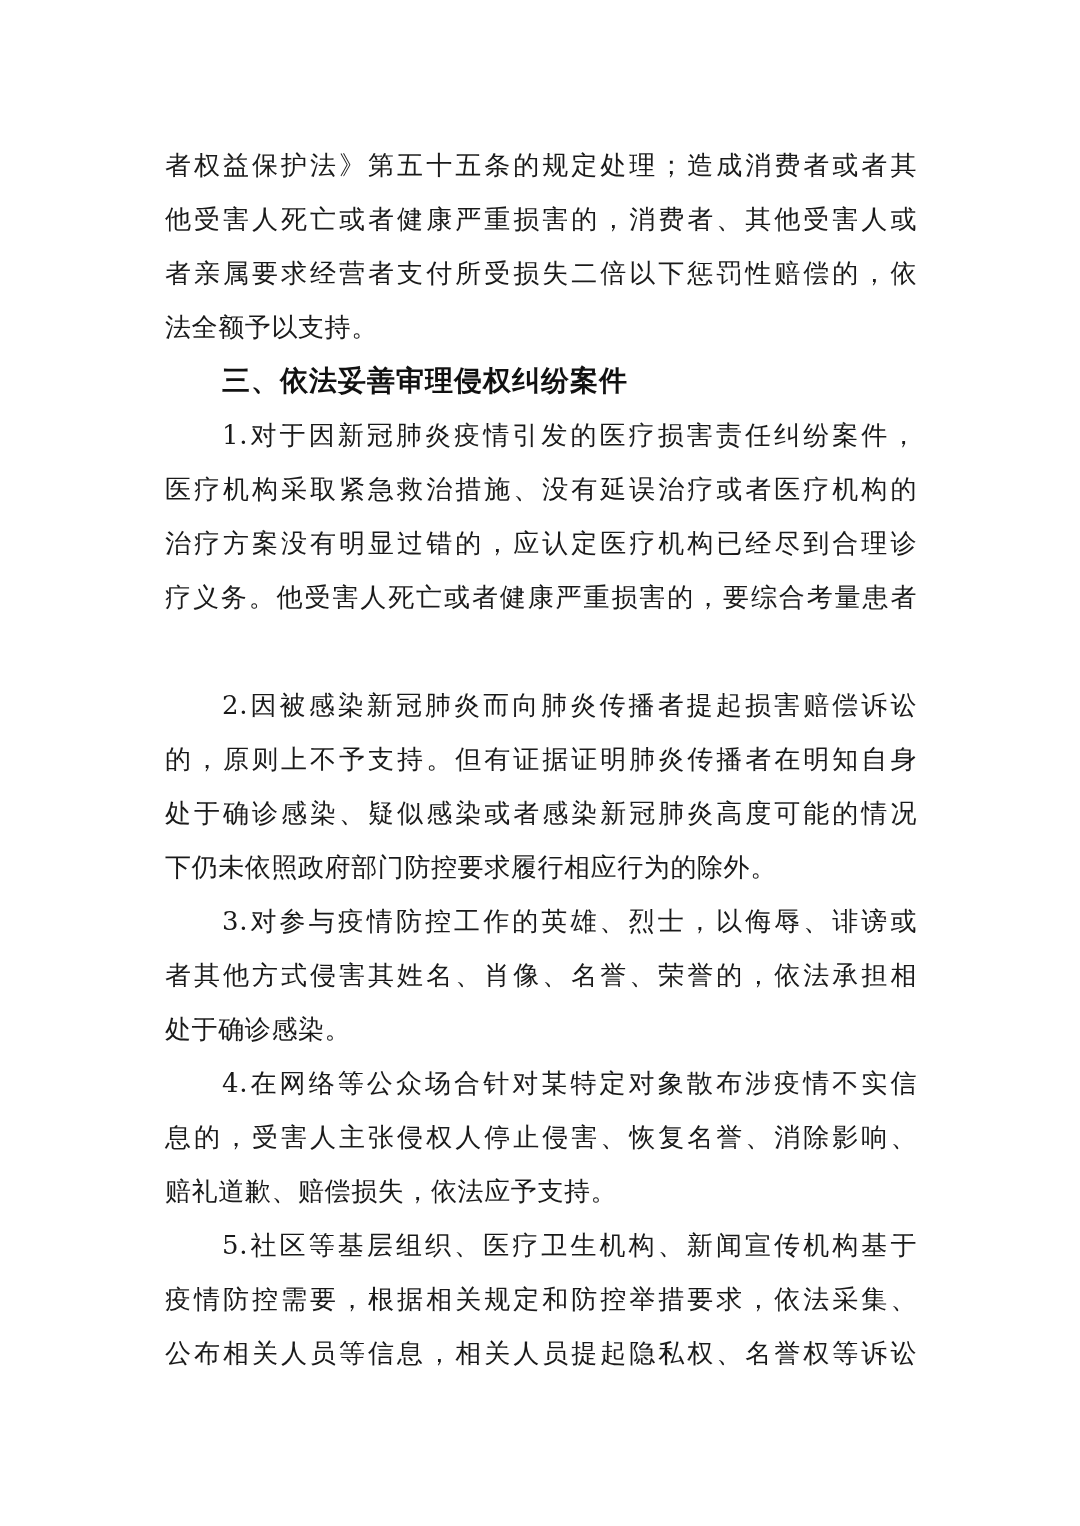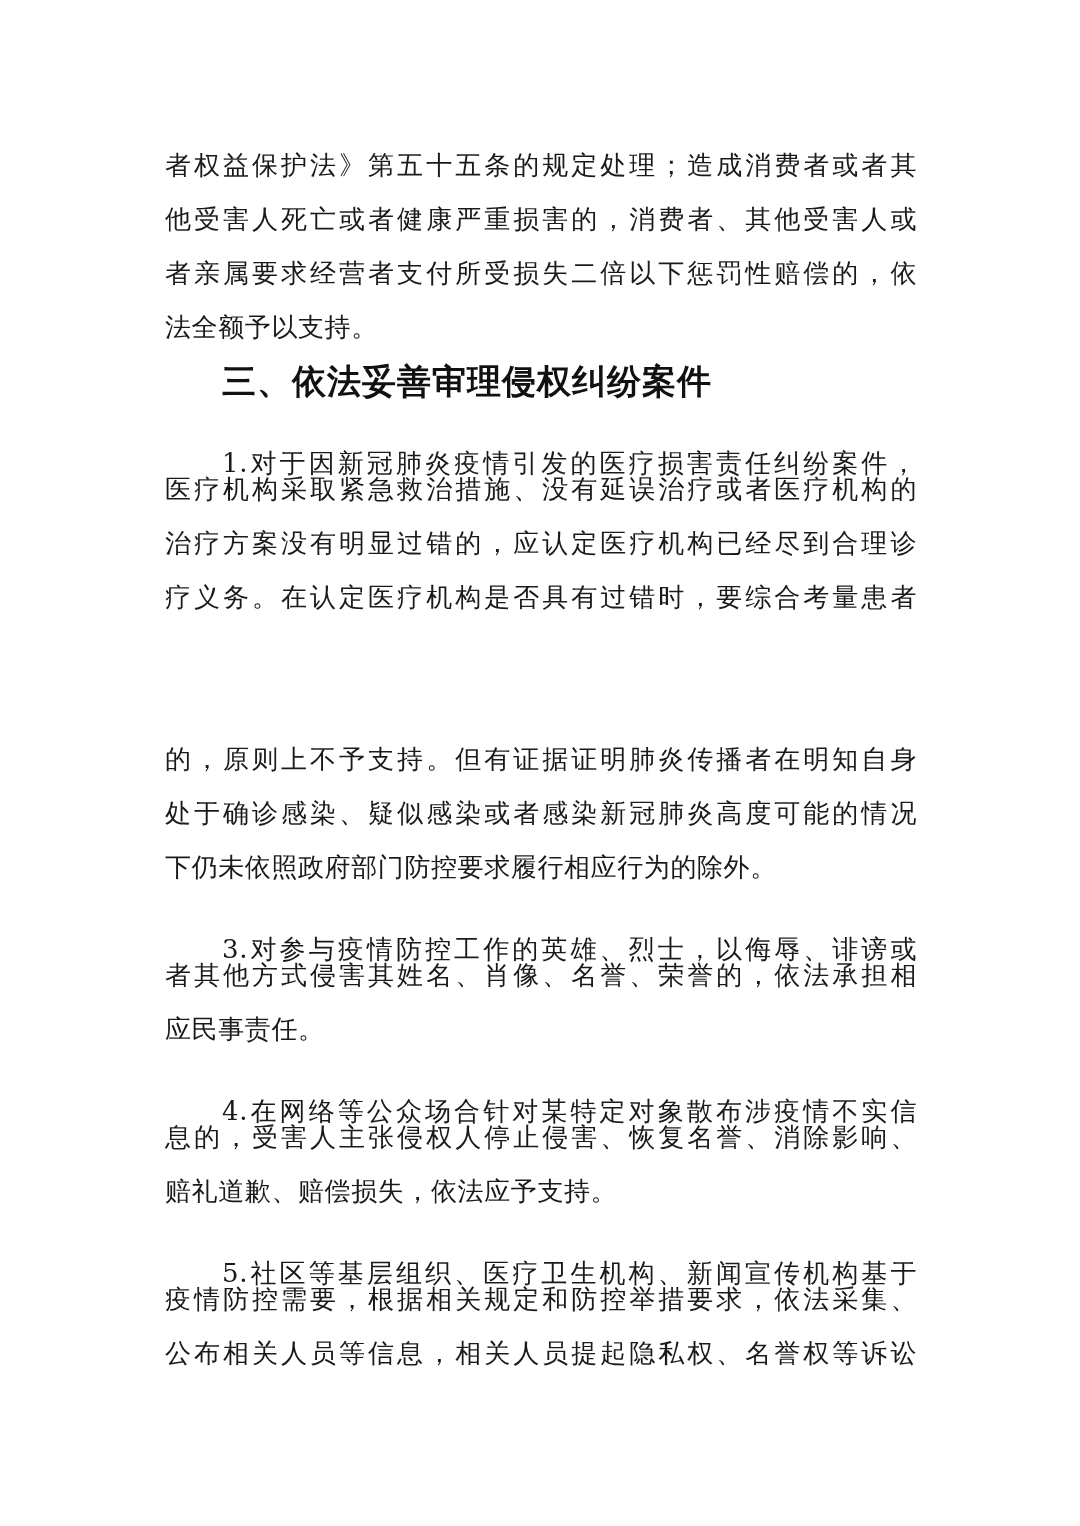--- a/index.html
+++ b/index.html
@@ -35,26 +35,25 @@
       text-align-last: justify;
       overflow: visible;
     }
     .line.last {
       text-align-last: left;
       text-align: left;
     }
     .line.indent {
       left: 222px;
       width: 695px;
-      margin-top: 28px;
     }
     .heading {
       position: absolute;
       left: 222px;
-      font-size: 34px;
+      font-size: 28px;
       line-height: 40px;
       height: 40px;
       white-space: nowrap;
       font-family: "DejaVu Sans", "Liberation Sans", sans-serif;
       font-weight: bold;
       letter-spacing: 1px;
       color: #111;
     }
   </style>
 </head>
@@ -65,29 +64,30 @@
   <div class="line" style="top:145px">者权益保护法》第五十五条的规定处理；造成消费者或者其</div>
   <div class="line" style="top:253px">者亲属要求经营者支付所受损失二倍以下惩罚性赔偿的，依</div>
   <div class="line" style="top:199px">他受害人死亡或者健康严重损害的，消费者、其他受害人或</div>
   <div class="line last" style="top:307px">法全额予以支持。</div>
 
   <div class="heading" style="top:361px">三、依法妥善审理侵权纠纷案件</div>
 
   <div class="line indent" style="top:415px">1.对于因新冠肺炎疫情引发的医疗损害责任纠纷案件，</div>
   <div class="line" style="top:469px">医疗机构采取紧急救治措施、没有延误治疗或者医疗机构的</div>
   <div class="line" style="top:523px">治疗方案没有明显过错的，应认定医疗机构已经尽到合理诊</div>
-  <div class="line" style="top:577px">疗义务。在认定医疗机构是否具有过错时，要综合考量患者</div>
+  <div class="line" style="top:577px">疗义务。他受害人死亡或者健康严重损害的，要综合考量患者</div>
 
+  <div class="line indent" style="top:685px">2.因被感染新冠肺炎而向肺炎传播者提起损害赔偿诉讼</div>
   <div class="line" style="top:793px">处于确诊感染、疑似感染或者感染新冠肺炎高度可能的情况</div>
   <div class="line" style="top:739px">的，原则上不予支持。但有证据证明肺炎传播者在明知自身</div>
   <div class="line last" style="top:847px">下仍未依照政府部门防控要求履行相应行为的除外。</div>
 
   <div class="line indent" style="top:901px">3.对参与疫情防控工作的英雄、烈士，以侮辱、诽谤或</div>
   <div class="line" style="top:955px">者其他方式侵害其姓名、肖像、名誉、荣誉的，依法承担相</div>
-  <div class="line last" style="top:1009px">应民事责任。</div>
+  <div class="line last" style="top:1009px">处于确诊感染。</div>
 
   <div class="line indent" style="top:1063px">4.在网络等公众场合针对某特定对象散布涉疫情不实信</div>
   <div class="line" style="top:1117px">息的，受害人主张侵权人停止侵害、恢复名誉、消除影响、</div>
   <div class="line last" style="top:1171px">赔礼道歉、赔偿损失，依法应予支持。</div>
 
   <div class="line indent" style="top:1225px">5.社区等基层组织、医疗卫生机构、新闻宣传机构基于</div>
   <div class="line" style="top:1279px">疫情防控需要，根据相关规定和防控举措要求，依法采集、</div>
   <div class="line" style="top:1333px">公布相关人员等信息，相关人员提起隐私权、名誉权等诉讼</div>
 
 </div>

